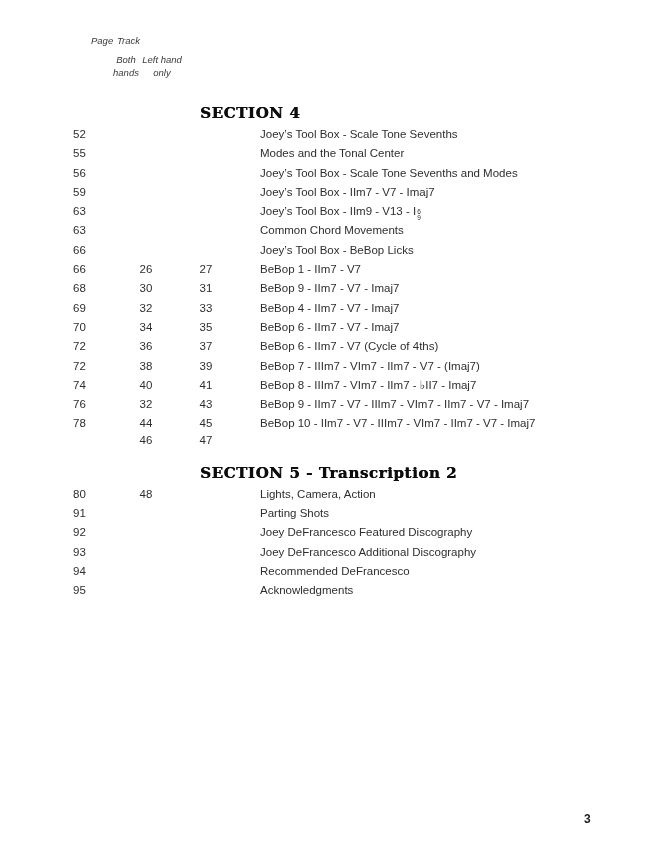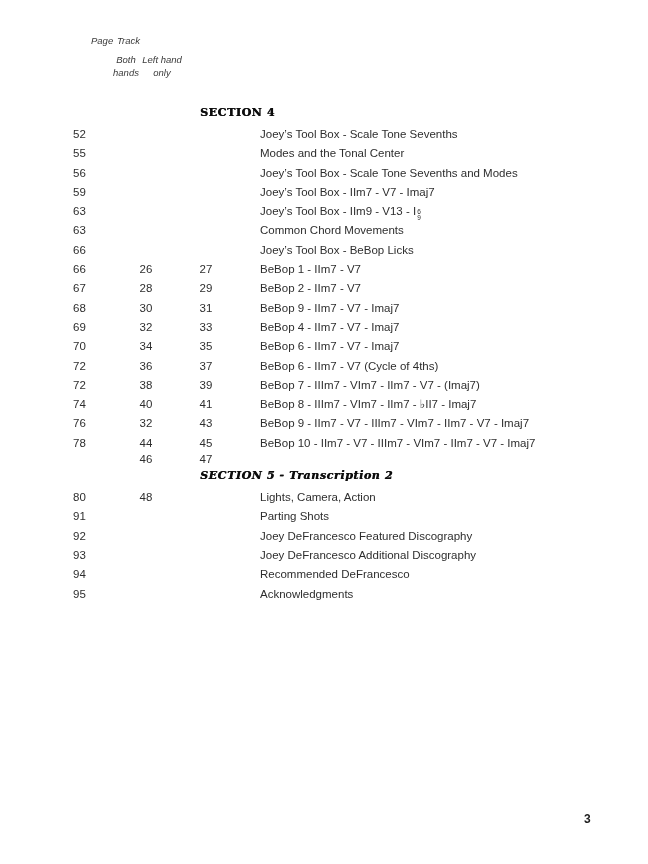--- a/index.html
+++ b/index.html
@@ -37,28 +37,28 @@
   
   #toc-body {
     position: absolute;
     top: 103px;
     left: 73px;
     right: 30px;
   }
   .section-heading {
     font-family: "DejaVu Serif", serif;
     font-weight: 900;
-    font-size: 11px;
+    font-size: 15px;
     line-height: 20px;
     letter-spacing: 0.6px;
     color: #0d0d0d;
     margin: 0 0 2px 127px;
     text-shadow: 0.5px 0 0 #0d0d0d;
   }
-  .section-heading.later { margin-top: 0px; font-style: italic; }
+  .section-heading.later { margin-top: 16px; }
 
   .toc-row {
     display: grid;
     grid-template-columns: 33px 40px 40px 1fr;
     font-size: 11.5px;
     line-height: 19.3px;
     color: #2e2e2e;
     gap: 20px;
   }
   .cell { white-space: nowrap; }
@@ -152,26 +152,20 @@
         <div class="cell col-left"></div>
         <div class="cell col-title"><span>Joey’s Tool Box - BeBop Licks</span></div>
       </div>
       <div class="toc-row">
         <div class="cell col-page">66</div>
         <div class="cell col-both">26</div>
         <div class="cell col-left">27</div>
         <div class="cell col-title"><span>BeBop 1 - IIm7 - V7</span></div>
       </div>
       <div class="toc-row">
-        <div class="cell col-page">67</div>
-        <div class="cell col-both">28</div>
-        <div class="cell col-left">29</div>
-        <div class="cell col-title"><span>BeBop 2 - IIm7 - V7</span></div>
-      </div>
-      <div class="toc-row">
         <div class="cell col-page">68</div>
         <div class="cell col-both">30</div>
         <div class="cell col-left">31</div>
         <div class="cell col-title"><span>BeBop 9 - IIm7 - V7 - Imaj7</span></div>
       </div>
       <div class="toc-row">
         <div class="cell col-page">69</div>
         <div class="cell col-both">32</div>
         <div class="cell col-left">33</div>
         <div class="cell col-title"><span>BeBop 4 - IIm7 - V7 - Imaj7</span></div>

